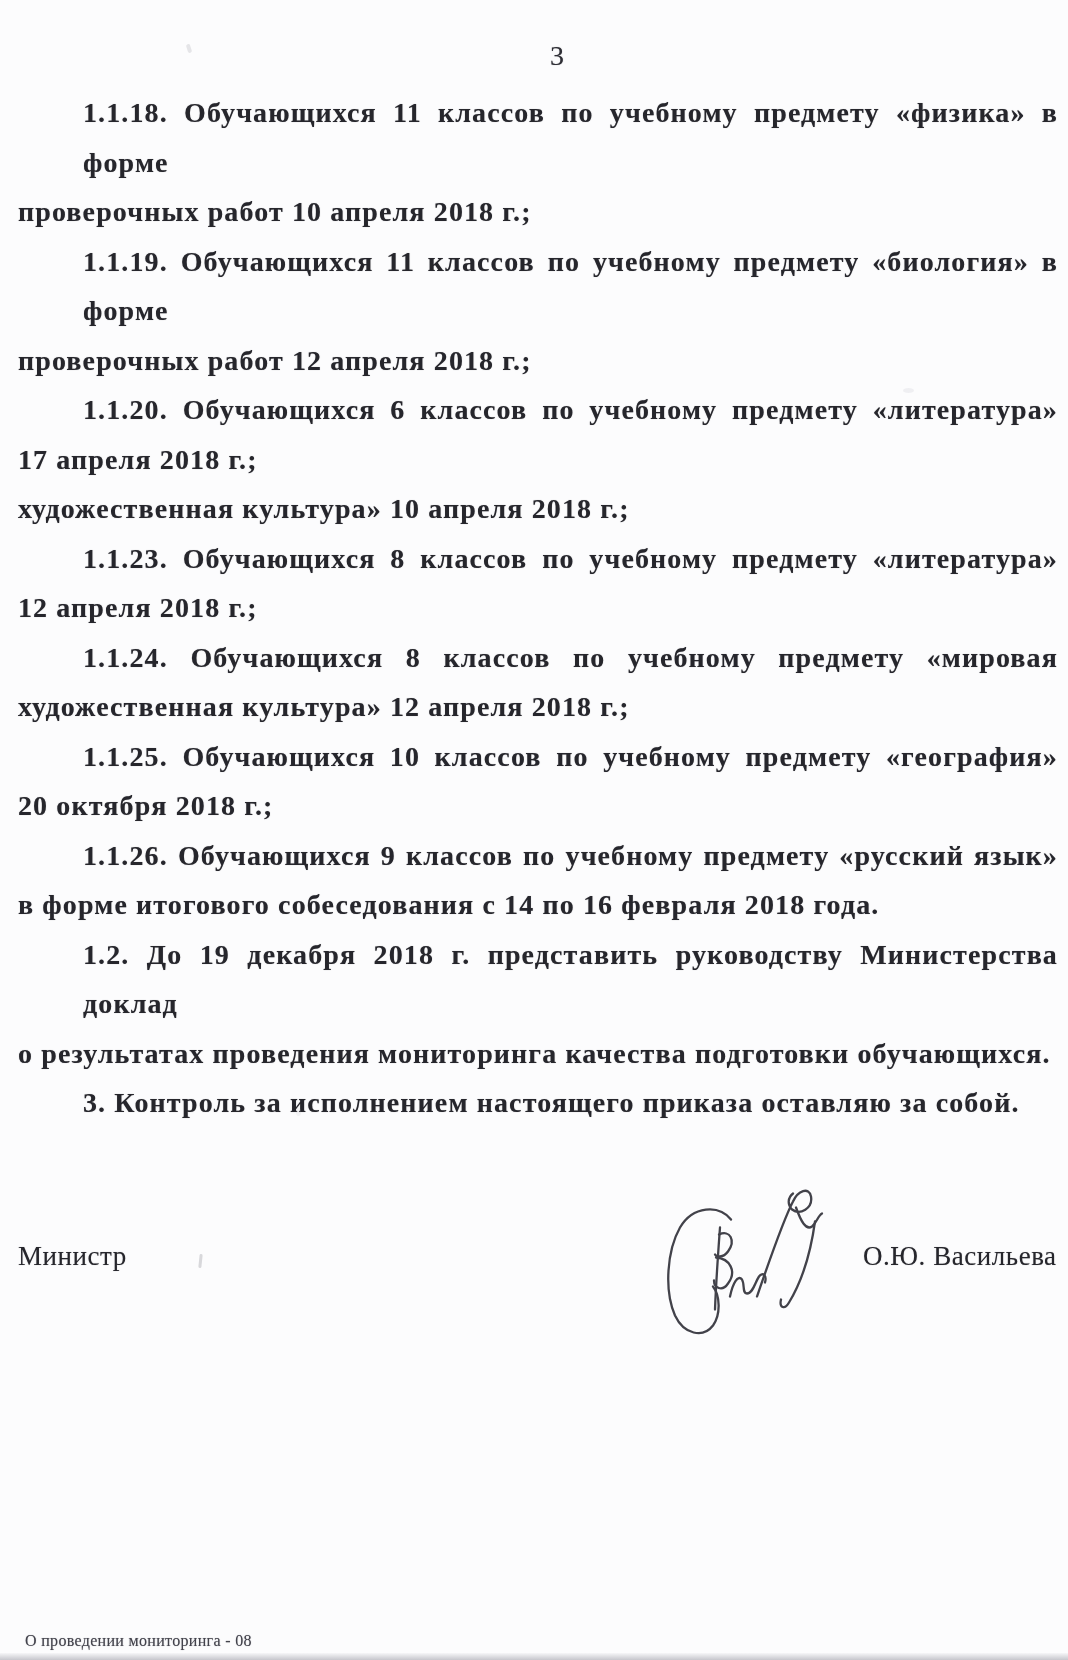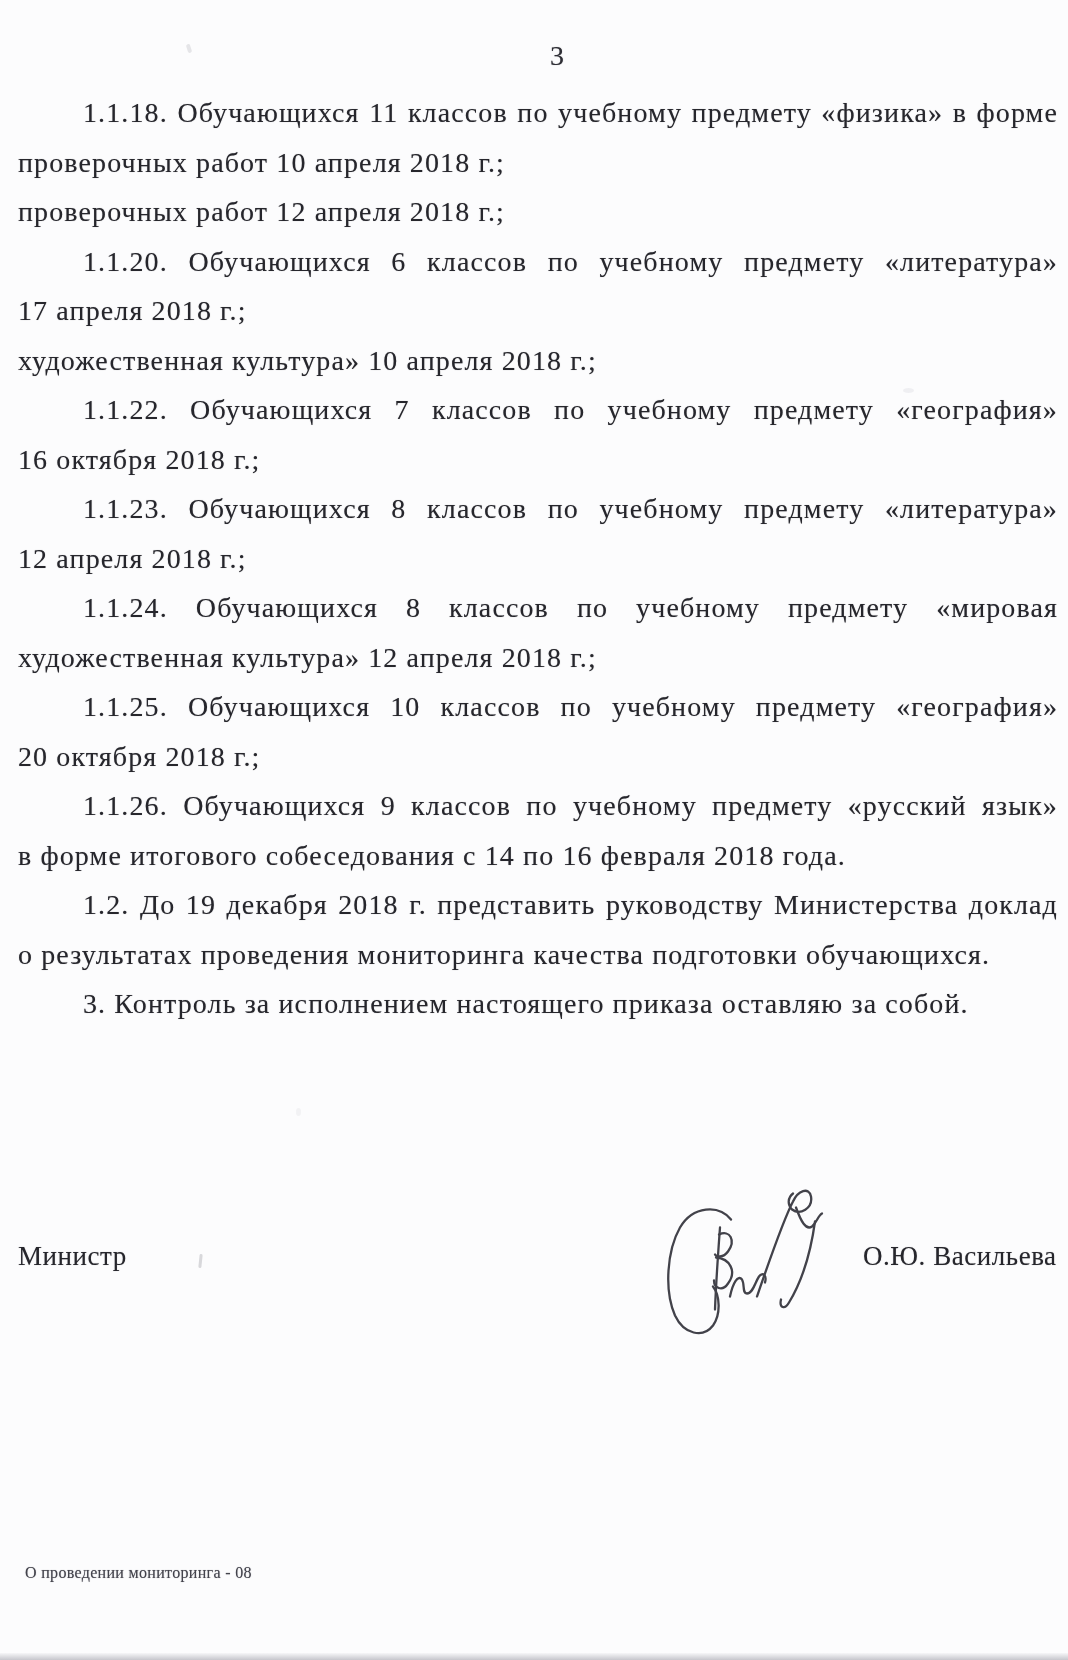--- a/index.html
+++ b/index.html
@@ -12,21 +12,21 @@
     overflow:hidden;
     margin:0 auto;
   }
   .page-number{
     position:absolute;left:550px;top:42px;
     font-size:28px;line-height:1;
     color:#2e2e35;
     text-shadow:0 0 1px rgba(40,40,48,.4);
   }
   .doc-body{
-    position:absolute;left:18px;top:88px;width:1040px;
+    position:absolute;left:18px;top:88px;width:1040px;font-weight:bold;
   }
   .doc-body p{margin:0;padding:0;}
   .ln{
     display:block;
     font-size:28px;
     line-height:49.5px;
     letter-spacing:.04em;
     text-shadow:0 0 1px rgba(38,38,44,.35);
     white-space:normal;
   }
@@ -42,21 +42,21 @@
     position:absolute;left:847px;top:1242px;
     font-size:27px;line-height:1.1;letter-spacing:.02em;
     text-shadow:0 0 1px rgba(38,38,44,.35);
     margin-left:16px;
   }
   .signature-svg{
     position:absolute;left:635px;top:1175px;
     width:220px;height:235px;
   }
   .footer-note{
-    position:absolute;left:25px;top:1564px;
+    position:absolute;left:25px;top:1632px;
     font-size:16px;letter-spacing:.02em;
     color:#43434c;
     text-shadow:0 0 1px rgba(60,60,70,.45);
   }
   .scan-edge{
     position:absolute;left:0;bottom:0;width:100%;height:7px;
     background:linear-gradient(#f4f4f6,#b4b4bc);
     opacity:.75;
   }
   .artifact{position:absolute;background:#b9b9c0;border-radius:2px;}
@@ -71,32 +71,29 @@
 <div class="page">
 
   <div class="page-number">3</div>
 
   <div class="doc-body">
     <p>
       <span class="ln j first">1.1.18. Обучающихся 11 классов по учебному предмету «физика» в форме</span>
       <span class="ln">проверочных работ 10 апреля 2018 г.;</span>
     </p>
     <p>
+      <span class="ln j first">1.1.19. Обучающихся 11 классов по учебному предмету «биология» в форме</span>
       <span class="ln">проверочных работ 12 апреля 2018 г.;</span>
     </p>
     <p>
       <span class="ln j first">1.1.20. Обучающихся 6 классов по учебному предмету «литература»</span>
       <span class="ln">17 апреля 2018 г.;</span>
     </p>
     <p>
       <span class="ln">художественная культура» 10 апреля 2018 г.;</span>
-    </p>
-    <p>
-      <span class="ln j first">1.1.22. Обучающихся 7 классов по учебному предмету «география»</span>
-      <span class="ln">16 октября 2018 г.;</span>
     </p>
     <p>
       <span class="ln j first">1.1.23. Обучающихся 8 классов по учебному предмету «литература»</span>
       <span class="ln">12 апреля 2018 г.;</span>
     </p>
     <p>
       <span class="ln j first">1.1.24. Обучающихся 8 классов по учебному предмету «мировая</span>
       <span class="ln">художественная культура» 12 апреля 2018 г.;</span>
     </p>
     <p>

